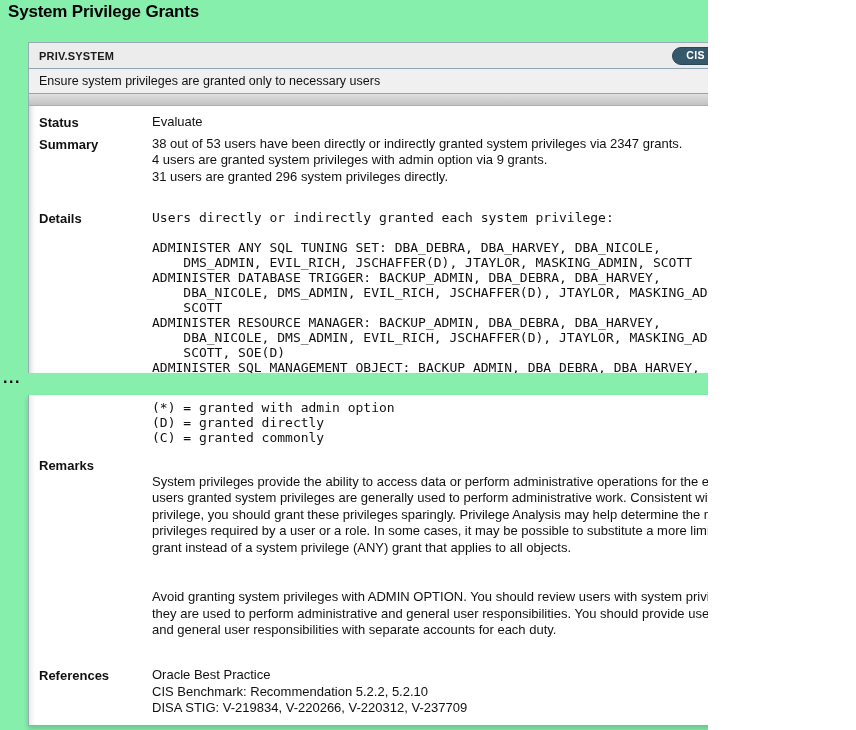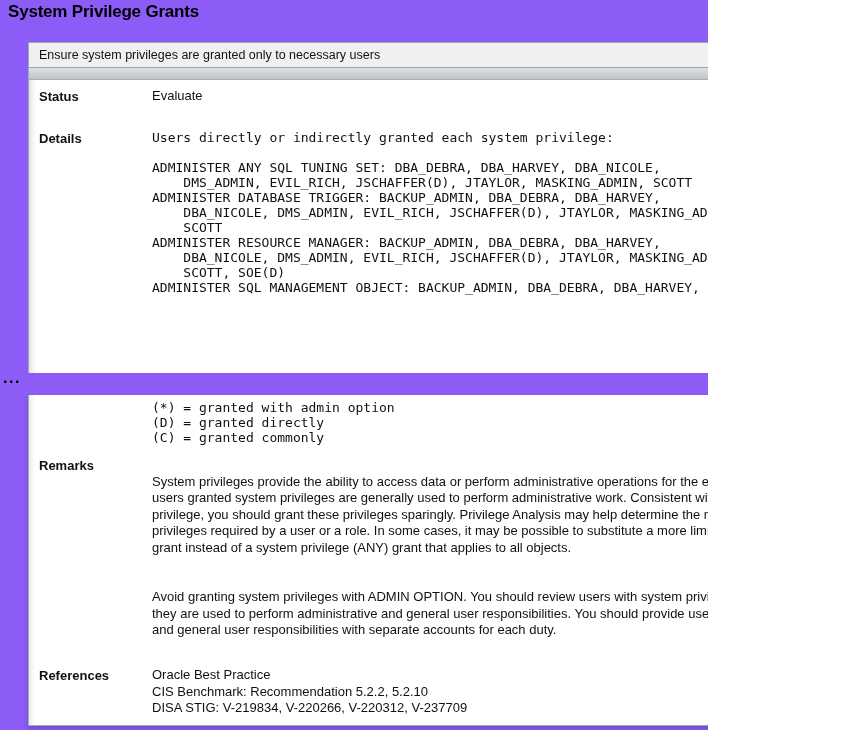--- a/index.html
+++ b/index.html
@@ -1,19 +1,19 @@
 <!DOCTYPE html>
 <html><head>
 <meta charset="utf-8">
 <style>
   * { margin:0; padding:0; box-sizing:border-box; }
   html,body { background:#fff; }
   #screen {
     position:relative; width:708px; height:730px; overflow:hidden;
-    background:#8b5cf6; font-family:"Liberation Sans", sans-serif; color:#111;
+    background:#86efac; font-family:"Liberation Sans", sans-serif; color:#111;
   }
   .page-title {
     position:absolute; left:8px; top:2px;
     font-size:17px; font-weight:bold; color:#000; letter-spacing:-0.2px;
   }
   .panel {
     position:absolute; left:28px; width:818px; background:#fff;
     border:1px solid #9aabb5;
   }
   .panel-top {
@@ -63,28 +63,42 @@
   .refs-row { margin-top:12px; margin-bottom:0; }
 </style>
 </head>
 <body>
 
 <div id="screen">
 
   <div class="page-title">System Privilege Grants</div>
 
   <div class="panel panel-top">
+    <div class="hdr-row">
+      <span class="rule-id">PRIV.SYSTEM</span>
+      <span class="badges">
+        <span class="badge">CIS</span>
+        <span class="badge">OBP</span>
+        <span class="badge">STIG</span>
+      </span>
+    </div>
     <div class="sub-row">
       <span>Ensure system privileges are granted only to necessary users</span>
     </div>
     <div class="band"></div>
     <div class="body1">
       <div class="frow">
         <div class="flabel">Status</div>
         <div class="fvalue">Evaluate</div>
+      </div>
+      <div class="frow">
+        <div class="flabel">Summary</div>
+        <div class="fvalue">38 out of 53 users have been directly or indirectly granted system privileges via 2347 grants.
+4 users are granted system privileges with admin option via 9 grants.
+31 users are granted 296 system privileges directly.</div>
       </div>
       <div class="frow details-row">
         <div class="flabel">Details</div>
         <pre class="mono">Users directly or indirectly granted each system privilege:
 
 ADMINISTER ANY SQL TUNING SET: DBA_DEBRA, DBA_HARVEY, DBA_NICOLE,
     DMS_ADMIN, EVIL_RICH, JSCHAFFER(D), JTAYLOR, MASKING_ADMIN, SCOTT
 ADMINISTER DATABASE TRIGGER: BACKUP_ADMIN, DBA_DEBRA, DBA_HARVEY,
     DBA_NICOLE, DMS_ADMIN, EVIL_RICH, JSCHAFFER(D), JTAYLOR, MASKING_ADMIN,
     SCOTT

